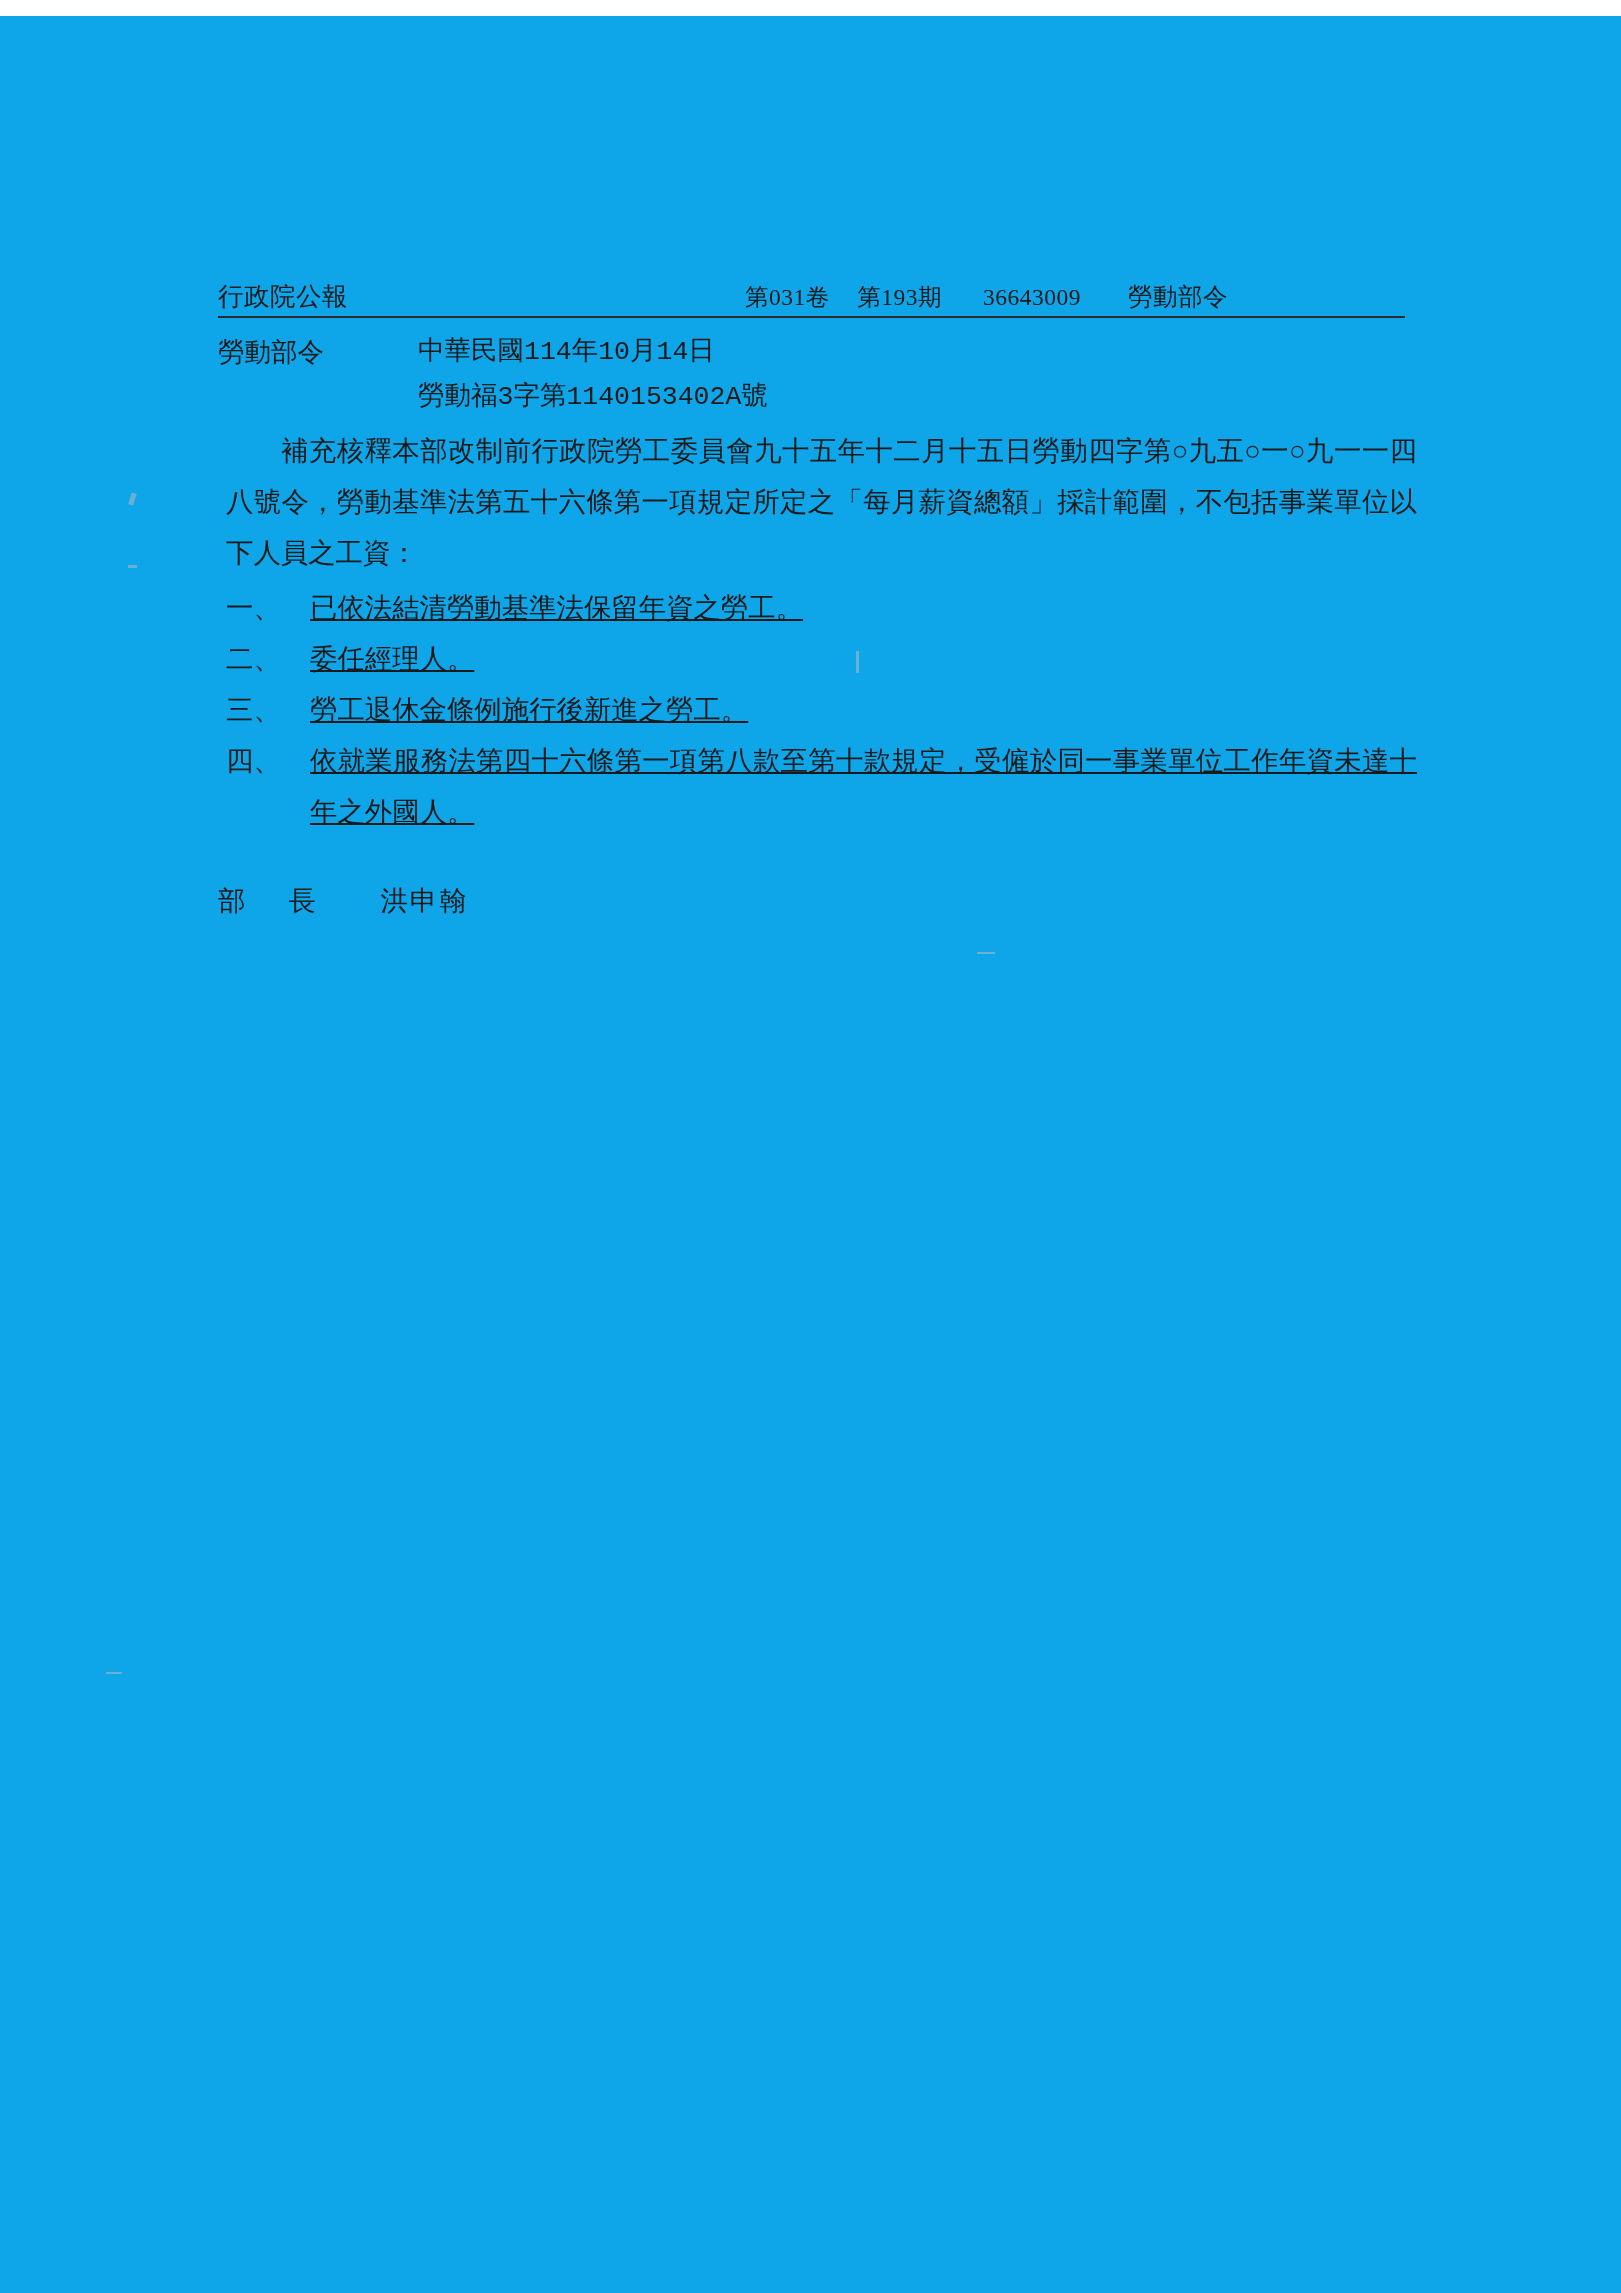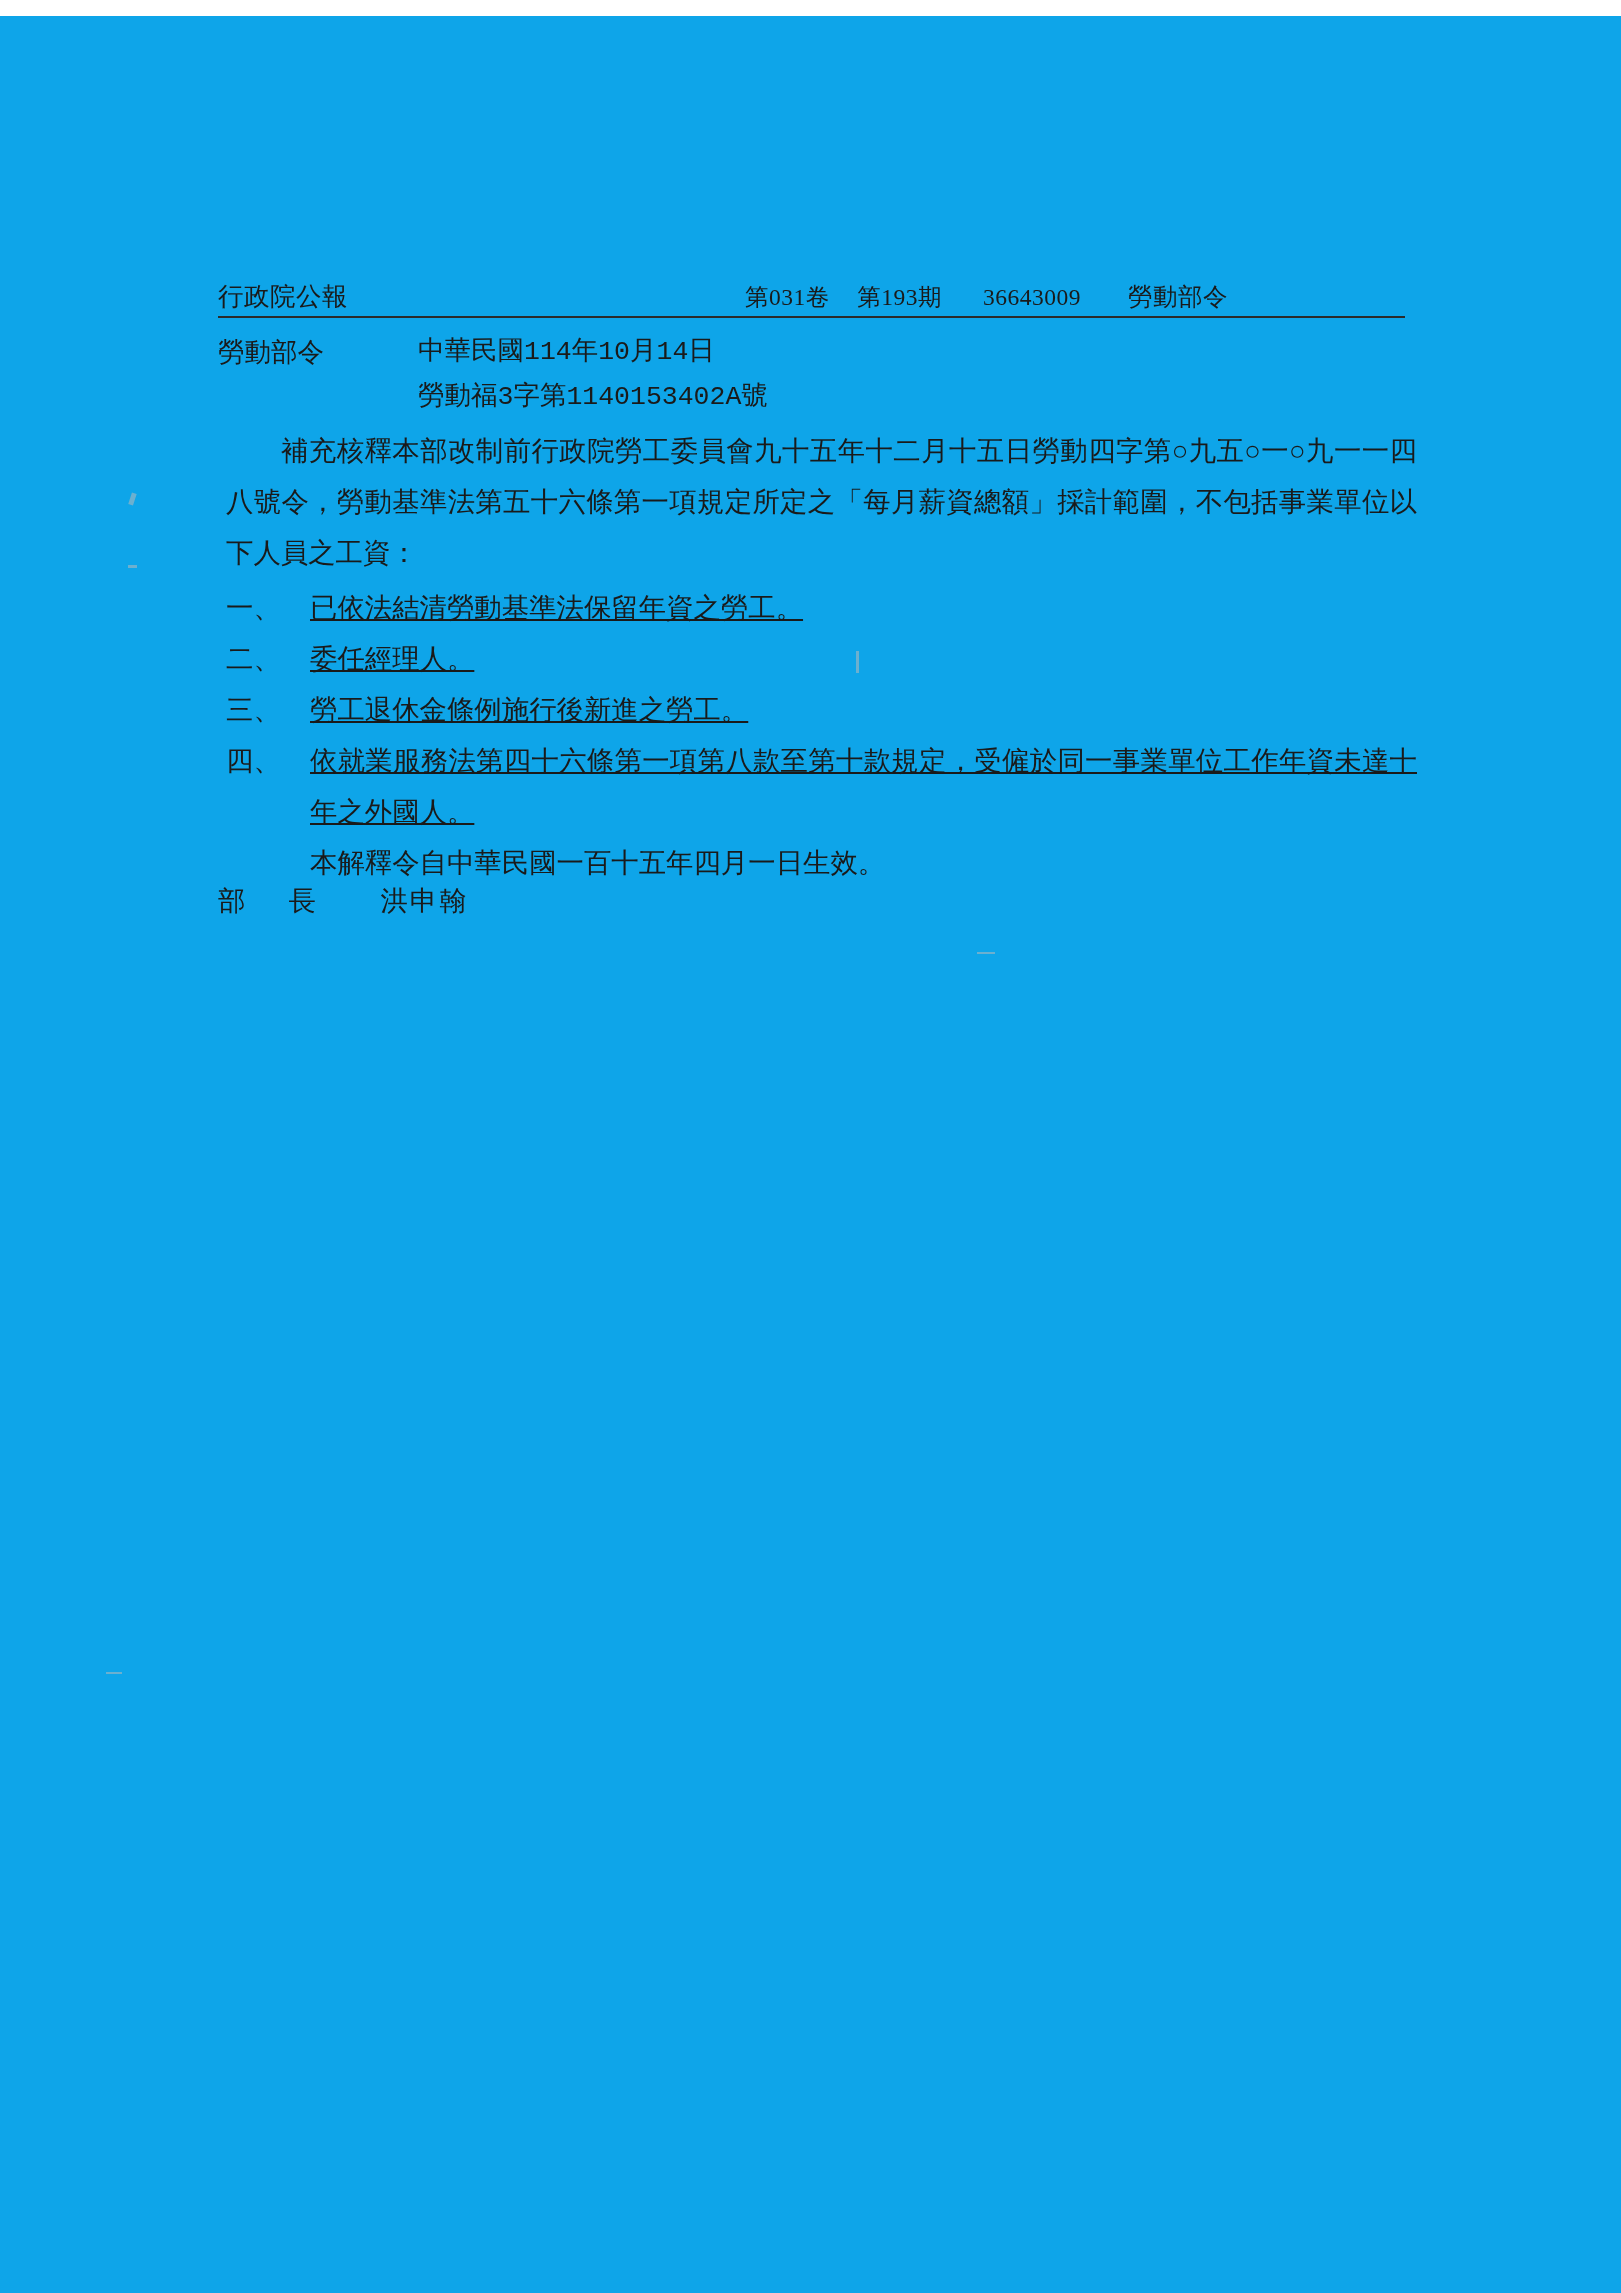--- a/index.html
+++ b/index.html
@@ -187,21 +187,20 @@
       <li class="item">
         <span class="item-marker">三、</span>
         <span class="item-body">勞工退休金條例施行後新進之勞工。</span>
       </li>
       <li class="item">
         <span class="item-marker">四、</span>
         <span class="item-body">依就業服務法第四十六條第一項第八款至第十款規定，受僱於同一事業單位工作年資未達十年之外國人。</span>
       </li>
     </ol>
 
-    <p class="closing">本解釋令自中華民國一百十五年四月一日生效。</p>
   </div>
 
   <div class="signature">
     <span class="sig-title">部長</span><span class="sig-name">洪申翰</span>
   </div>
 
   <div class="speck" style="left:130px; top:477px; width:4.9px; height:11.8px; transform:rotate(18deg);"></div>
   <div class="speck" style="left:128px; top:549px; width:8.8px; height:2.9px;"></div>
   <div class="speck" style="left:856px; top:635px; width:2.9px; height:21.6px;"></div>
   <div class="speck" style="left:977px; top:936px; width:17.6px; height:2px;"></div>

